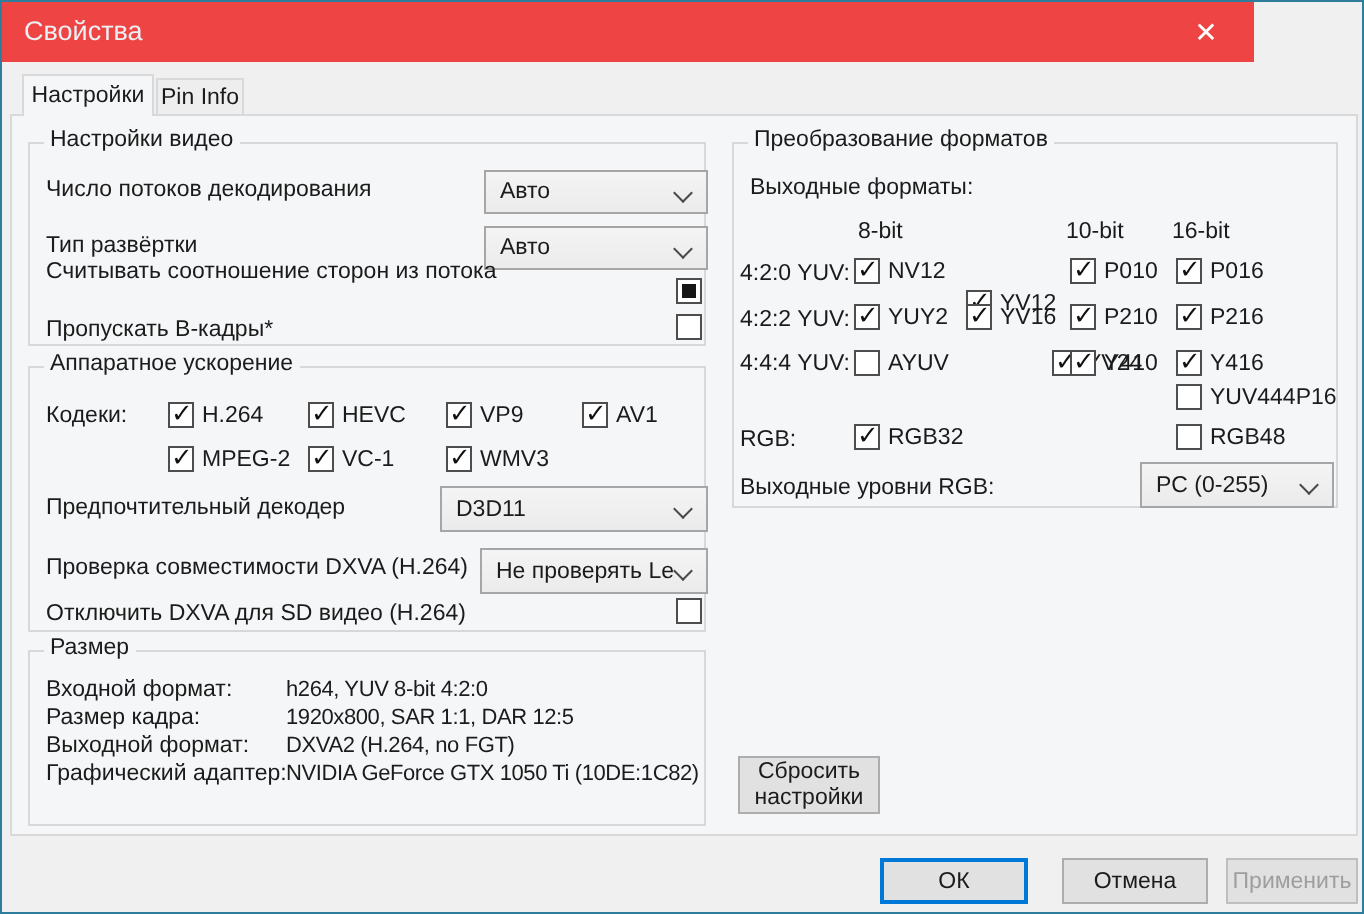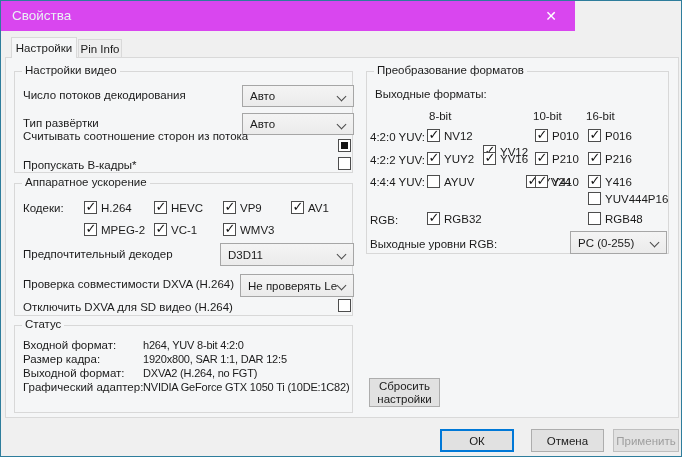--- a/index.html
+++ b/index.html
@@ -1,20 +1,20 @@
 <!DOCTYPE html>
 <html><head>
 <meta charset="utf-8">
 <style>
   * { margin:0; padding:0; box-sizing:border-box; }
   html,body { background:#ffffff; }
   body { font-family:"Liberation Sans", sans-serif; }
   .window { position:relative; width:682px; height:457px; background:#f0f0f0;
             border:1px solid #2e7d9c; overflow:hidden; font-size:11.5px; color:#1b1b1b; }
-  .titlebar { position:absolute; left:0; top:0; width:574px; height:30px; background:#d946ef; }
+  .titlebar { position:absolute; left:0; top:0; width:626px; height:30px; background:#ef4444; }
   .title { position:absolute; left:11px; top:7px; font-size:13.5px; color:#eaf1f5; }
   .closebtn { position:absolute; right:6px; top:0; width:36px; height:30px; display:flex;
               align-items:center; justify-content:center; color:#ffffff; font-size:14px; cursor:default; }
   .page { position:absolute; left:4px; top:56px; width:674px; height:361px;
           background:#f5f6f7; border:1px solid #d9d9d9; }
   .tab { position:absolute; display:flex; align-items:center; justify-content:center; z-index:2; }
   .tab.active { left:10px; top:36px; width:66px; height:21px; background:#f5f6f7;
                 border:1px solid #d9d9d9; border-bottom:none; }
   .tab.inactive { left:77px; top:38px; width:44px; height:18px; background:#eeeeee;
                   border:1px solid #d9d9d9; border-bottom:none; z-index:0; }
@@ -117,21 +117,21 @@
     <div class="combo" style="left:225px; top:90px; width:114px; height:23px;">
       <span>Не проверять Le</span>
       <span class="chev"></span>
     </div>
 
     <span class="lbl" style="left:8px; top:117px;">Отключить DXVA для SD видео (H.264)</span>
     <span class="cb abs" style="left:323px; top:115px;"></span>
   </div>
 
   <div class="group" style="left:13px; top:324px; width:339px; height:88px;">
-    <span class="gtitle">Статус</span>
+    <span class="gtitle">Размер</span>
     <span class="lbl" style="left:8px; top:13px;">Входной формат:</span>
     <span class="lbl status-val" style="left:128px; top:13px;">h264, YUV 8-bit 4:2:0</span>
     <span class="lbl" style="left:8px; top:27px;">Размер кадра:</span>
     <span class="lbl status-val" style="left:128px; top:27px;">1920x800, SAR 1:1, DAR 12:5</span>
     <span class="lbl" style="left:8px; top:41px;">Выходной формат:</span>
     <span class="lbl status-val" style="left:128px; top:41px;">DXVA2 (H.264, no FGT)</span>
     <span class="lbl" style="left:8px; top:55px;">Графический адаптер:</span>
     <span class="lbl status-val" style="left:128px; top:55px;">NVIDIA GeForce GTX 1050 Ti (10DE:1C82)</span>
   </div>
 

